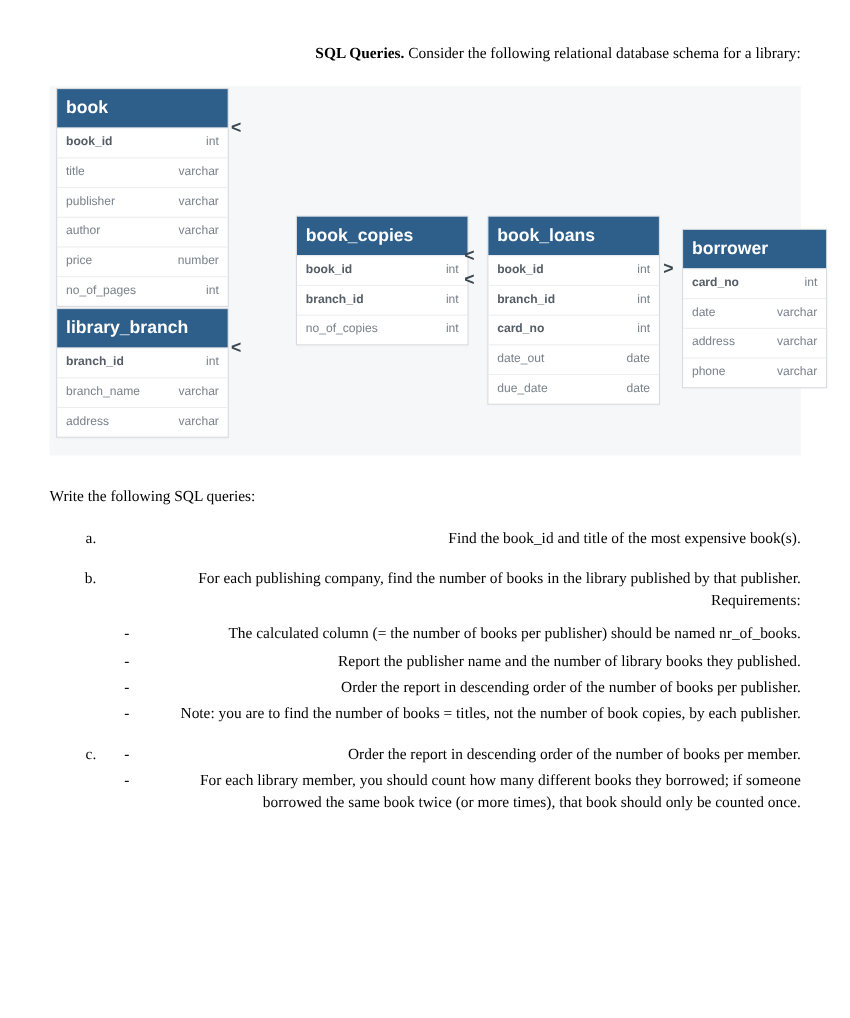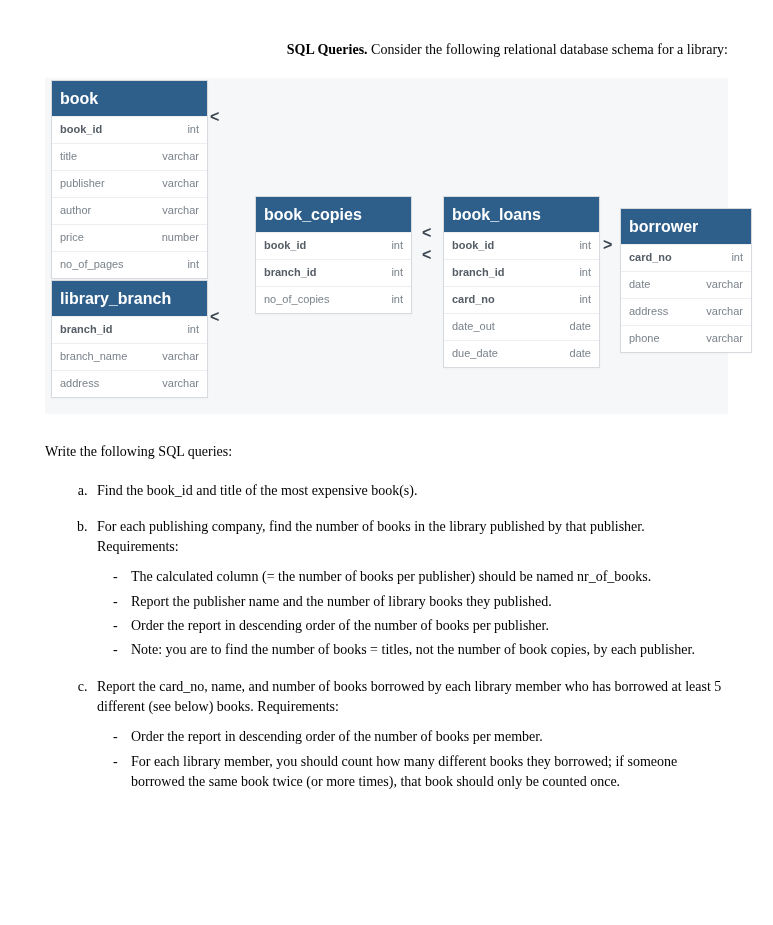--- a/index.html
+++ b/index.html
@@ -48,21 +48,21 @@
   .tbl .row .col { color: #7a828b; }
   .tbl .row.bold .col:first-child { font-weight: bold; color: #555d66; }
   .arrow {
     position: absolute;
     color: #3a4650;
     font-size: 16px;
     font-weight: bold;
   }
   .queries-intro { margin-top: 28px; margin-bottom: 18px; }
   ol.main { list-style-type: lower-alpha; padding-left: 46px; margin: 0; }
-  ol.main > li { margin-bottom: 16px; padding-left: 6px; }
+  ol.main > li { margin-bottom: 16px; padding-left: 6px; text-align: right; }
   ul.sub { list-style: none; padding-left: 12px; margin-top: 10px; }
   ul.sub > li { position: relative; padding-left: 22px; margin-bottom: 4px; }
   ul.sub > li::before { content: "-"; position: absolute; left: 4px; }
 </style>
 </head>
 <body>
 
 <div class="intro">
   <b>SQL Queries.</b><span> Consider the following relational database schema for a library:</span>
 </div>
@@ -106,21 +106,21 @@
     <div class="row">
         <span class="col">branch_name</span>
         <span class="col">varchar</span>
       </div>
     <div class="row">
         <span class="col">address</span>
         <span class="col">varchar</span>
       </div>
   </div>
 
-  <div class="tbl" style="left:210px; top:118px;">
+  <div class="tbl" style="left:224px; top:118px;">
     <div class="hdr">book_copies</div>
     <div class="row bold">
         <span class="col">book_id</span>
         <span class="col">int</span>
       </div>
     <div class="row bold">
         <span class="col">branch_id</span>
         <span class="col">int</span>
       </div>
     <div class="row">
@@ -188,19 +188,18 @@
   <li>
     <span>For each publishing company, find the number of books in the library published by that publisher. Requirements:</span>
     <ul class="sub">
       <li><span>The calculated column (= the number of books per publisher) should be named nr_of_books.</span></li>
       <li><span>Report the publisher name and the number of library books they published.</span></li>
       <li><span>Order the report in descending order of the number of books per publisher.</span></li>
       <li><span>Note: you are to find the number of books = titles, not the number of book copies, by each publisher.</span></li>
     </ul>
   </li>
   <li>
-    <span>Report the card_no, name, and number of books borrowed by each library member who has borrowed at least 5 different (see below) books. Requirements:</span>
     <ul class="sub">
       <li><span>Order the report in descending order of the number of books per member.</span></li>
       <li><span>For each library member, you should count how many different books they borrowed; if someone borrowed the same book twice (or more times), that book should only be counted once.</span></li>
     </ul>
   </li>
 </ol>
 
 </body></html>

